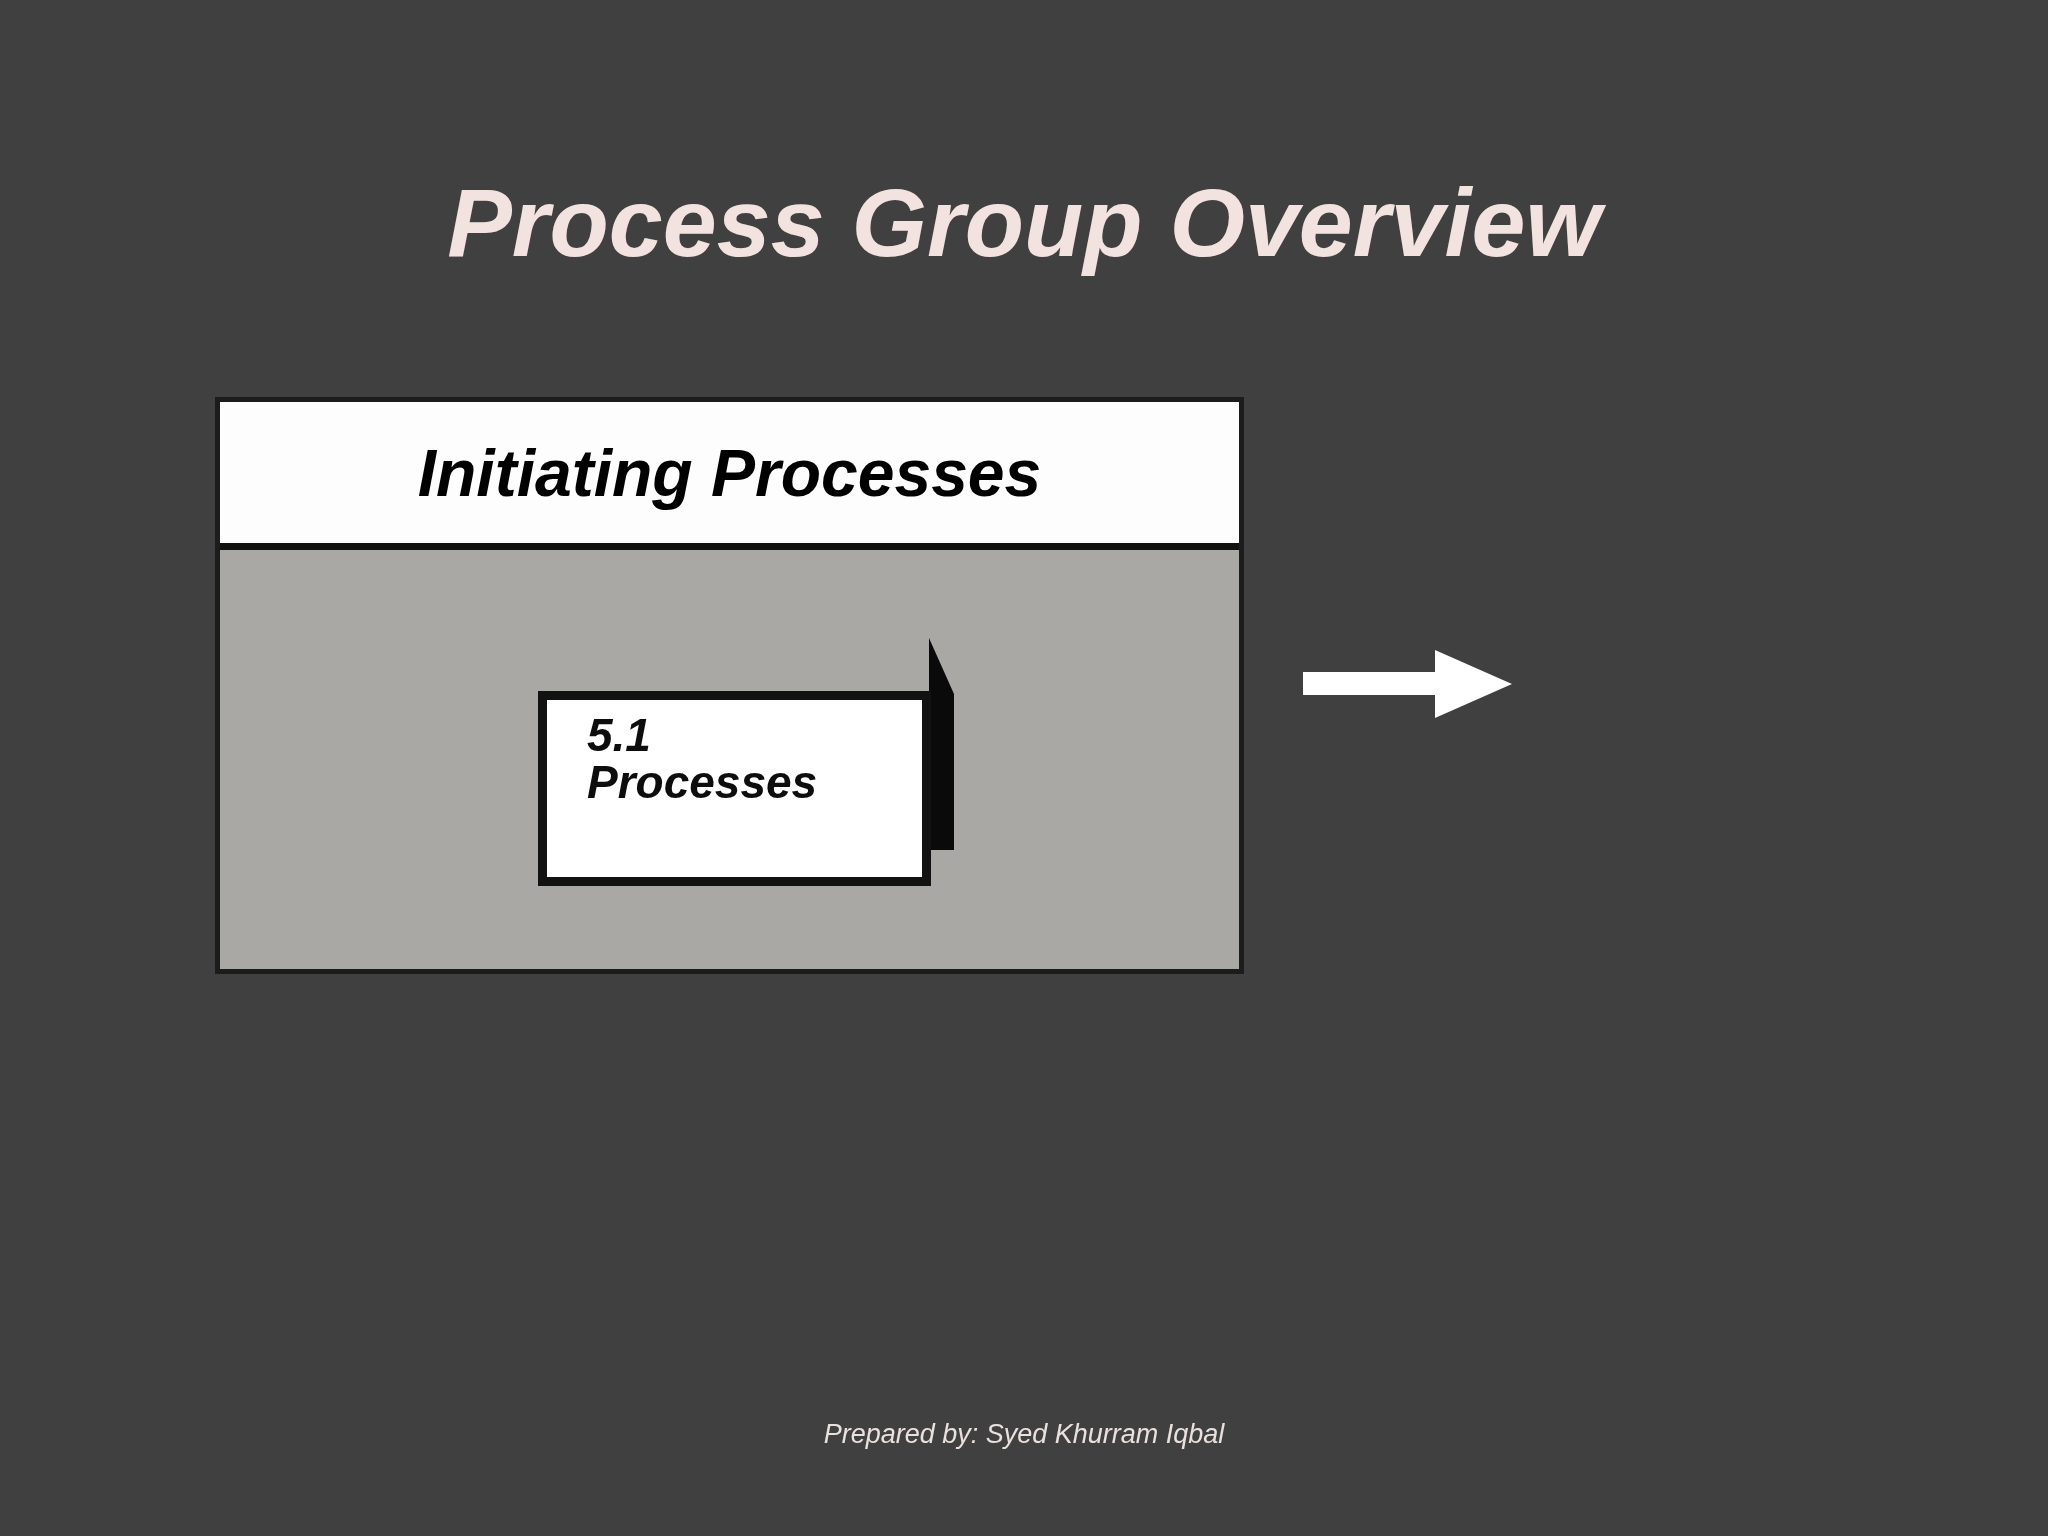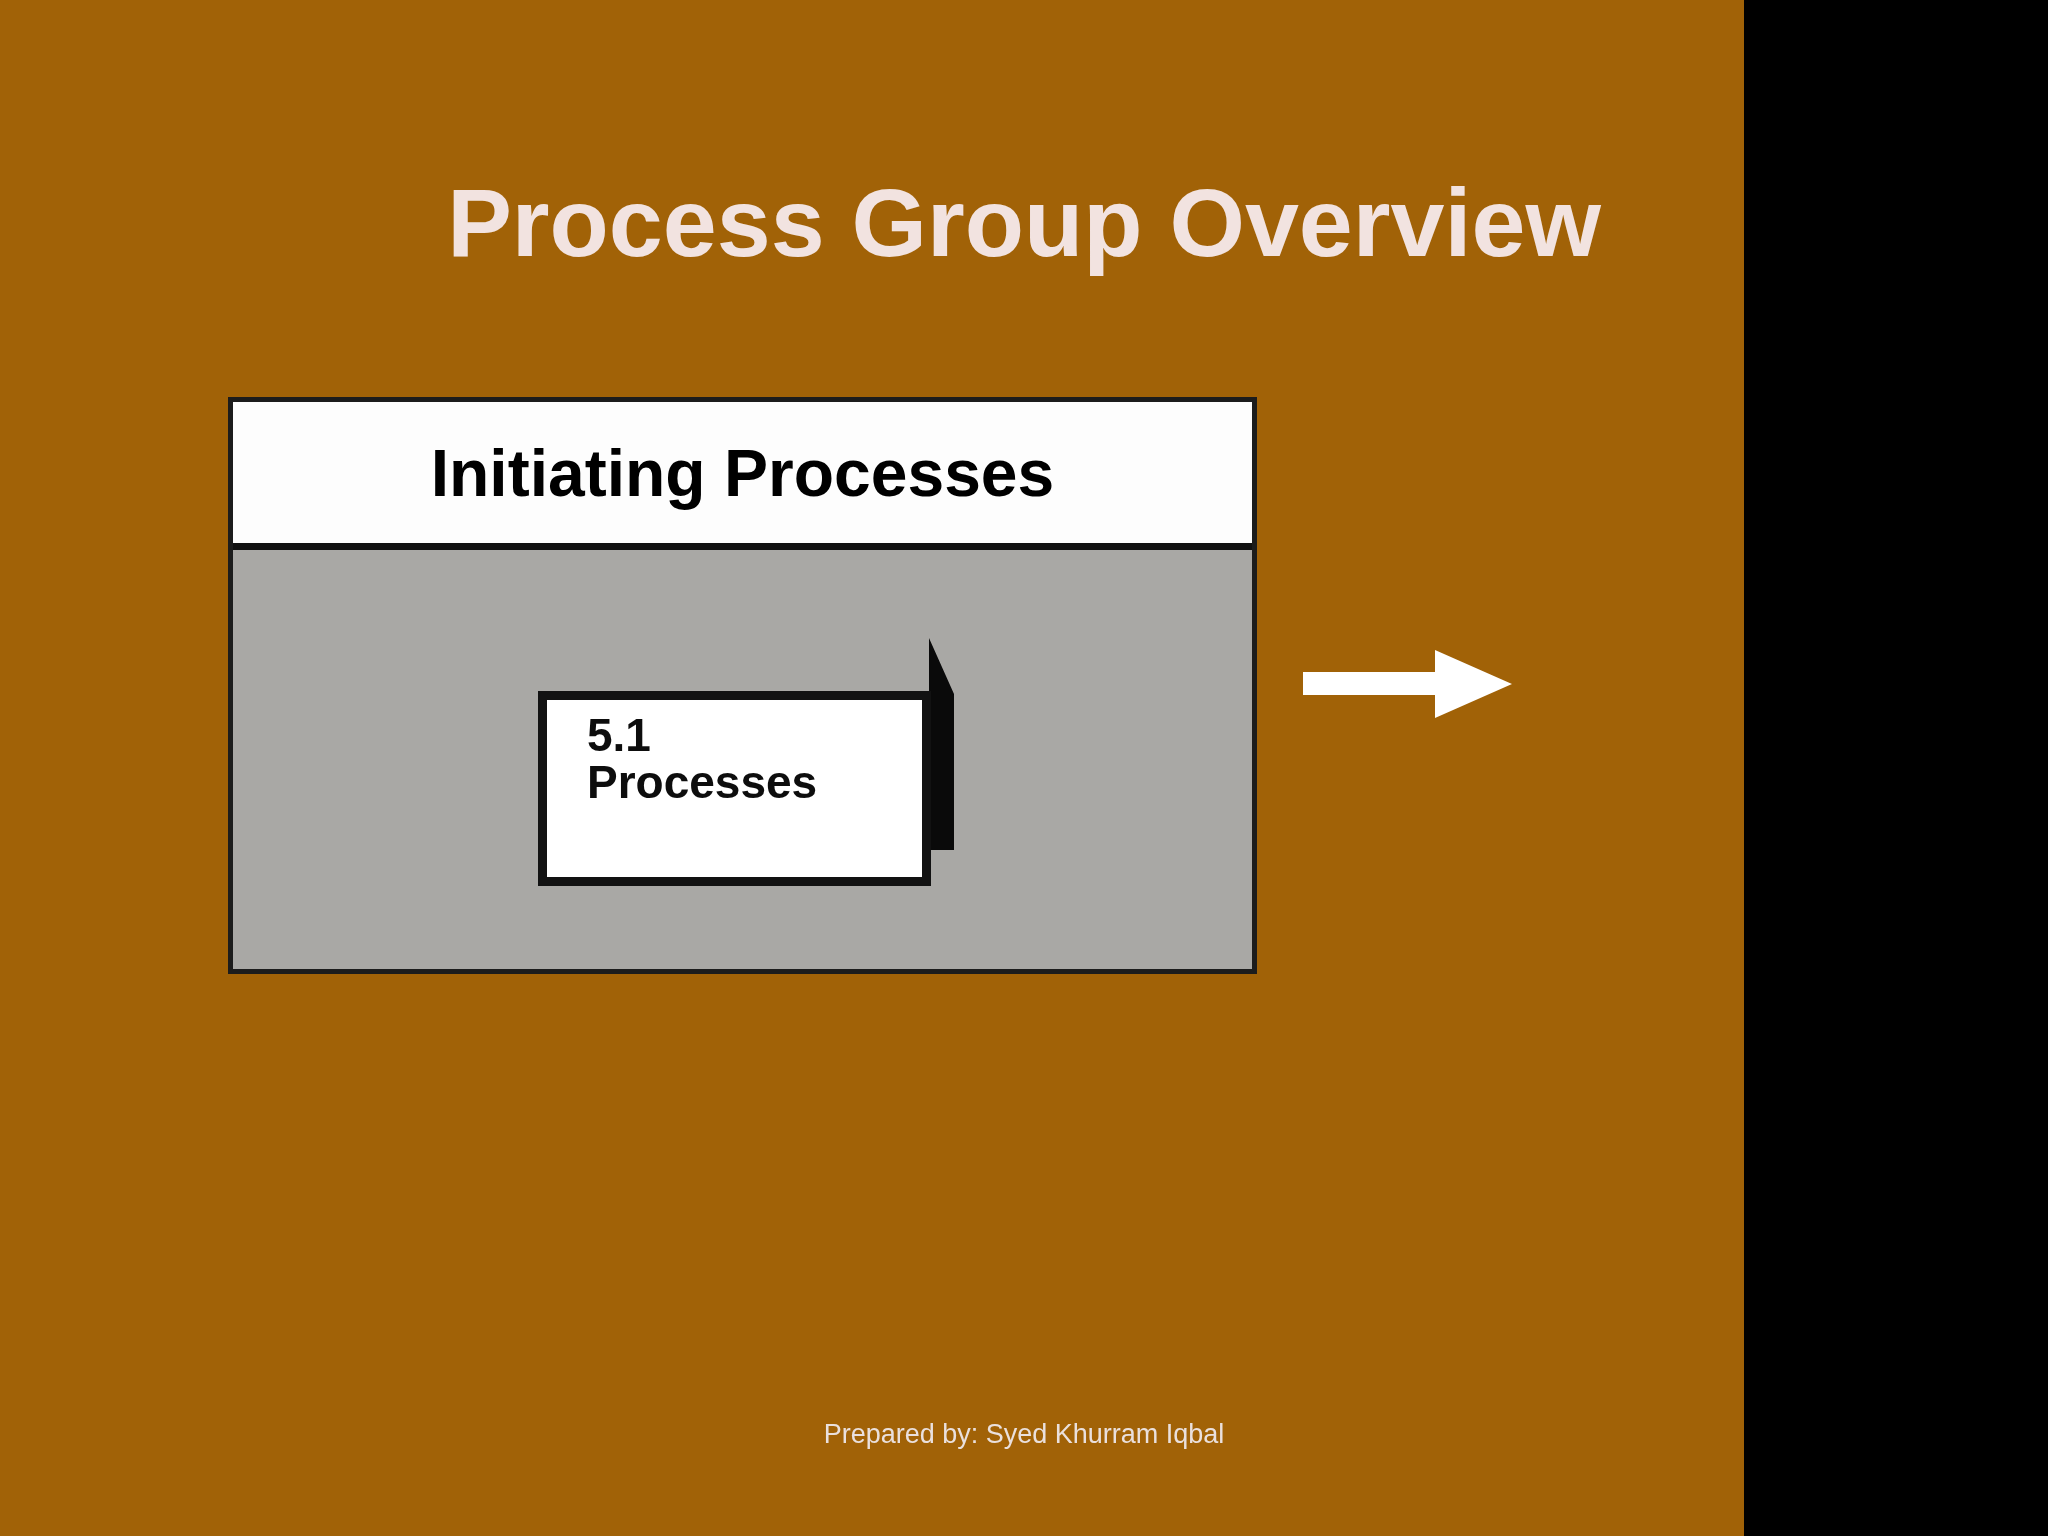--- a/index.html
+++ b/index.html
@@ -6,41 +6,42 @@
     margin: 0;
     padding: 0;
     width: 2048px;
     height: 1536px;
     background: #000000;
     overflow: hidden;
     font-family: "Liberation Sans", sans-serif;
   }
   .stage {
     position: relative;
-    width: 1744px;
+    width: 2048px;
     height: 1536px;
-    background: #a16207;
+    background: #404040;
+    font-style: italic;
   }
   
   .slide-title {
     position: absolute;
     top: 158px;
     left: 0;
     width: 2048px;
     text-align: center;
     font-size: 97px;
     font-weight: bold;
     line-height: 130px;
     color: #f2e3e0;
     letter-spacing: 0px;
   }
   
   .group-box {
     position: absolute;
-    left: 228px;
+    left: 215px;
     top: 397px;
     width: 1019px;  
     height: 567px;  
     border: 5px solid #1c1c1c;
     background: #a9a8a5;
   }
   .group-header {
     position: absolute;
     left: 0;
     top: 0;

